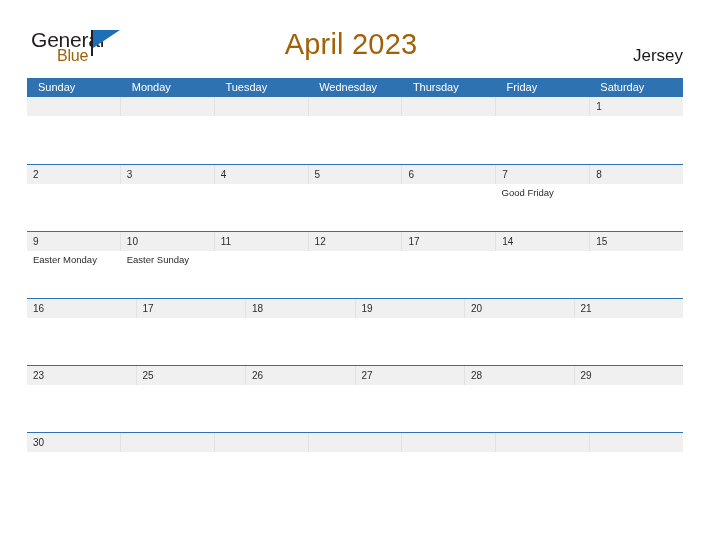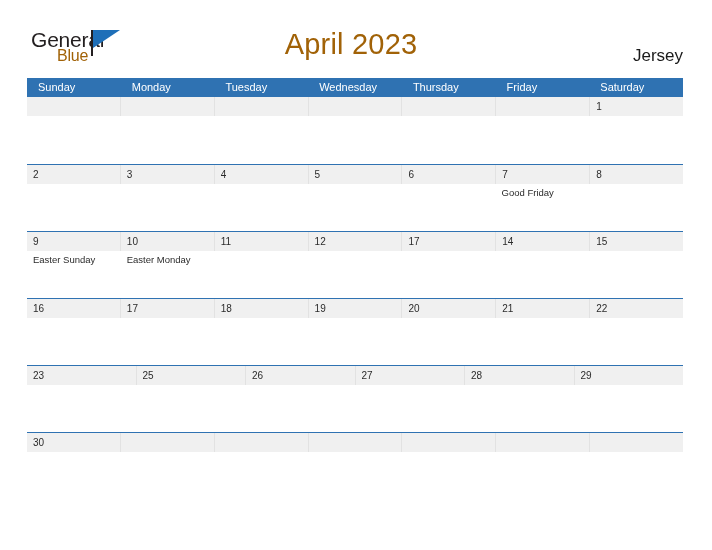--- a/index.html
+++ b/index.html
@@ -316,26 +316,26 @@
         </div>
       <div class="day-cell">
           <span class="day-num">14</span>
         </div>
       <div class="day-cell">
           <span class="day-num">15</span>
         </div>
     </div>
     <div class="event-band">
       <div class="day-cell">
+          <span class="event-text">Easter Monday</span>
+        </div>
+      <div class="day-cell">
           <span class="event-text">Easter Sunday</span>
         </div>
       <div class="day-cell">
-          <span class="event-text">Easter Monday</span>
-        </div>
-      <div class="day-cell">
           <span class="event-text"></span>
         </div>
       <div class="day-cell">
           <span class="event-text"></span>
         </div>
       <div class="day-cell">
           <span class="event-text"></span>
         </div>
       <div class="day-cell">
           <span class="event-text"></span>
@@ -359,23 +359,20 @@
         </div>
       <div class="day-cell">
           <span class="day-num">19</span>
         </div>
       <div class="day-cell">
           <span class="day-num">20</span>
         </div>
       <div class="day-cell">
           <span class="day-num">21</span>
         </div>
-      <div class="day-cell">
-          <span class="day-num">22</span>
-        </div>
     </div>
     <div class="event-band">
       <div class="day-cell">
           <span class="event-text"></span>
         </div>
       <div class="day-cell">
           <span class="event-text"></span>
         </div>
       <div class="day-cell">
           <span class="event-text"></span>

